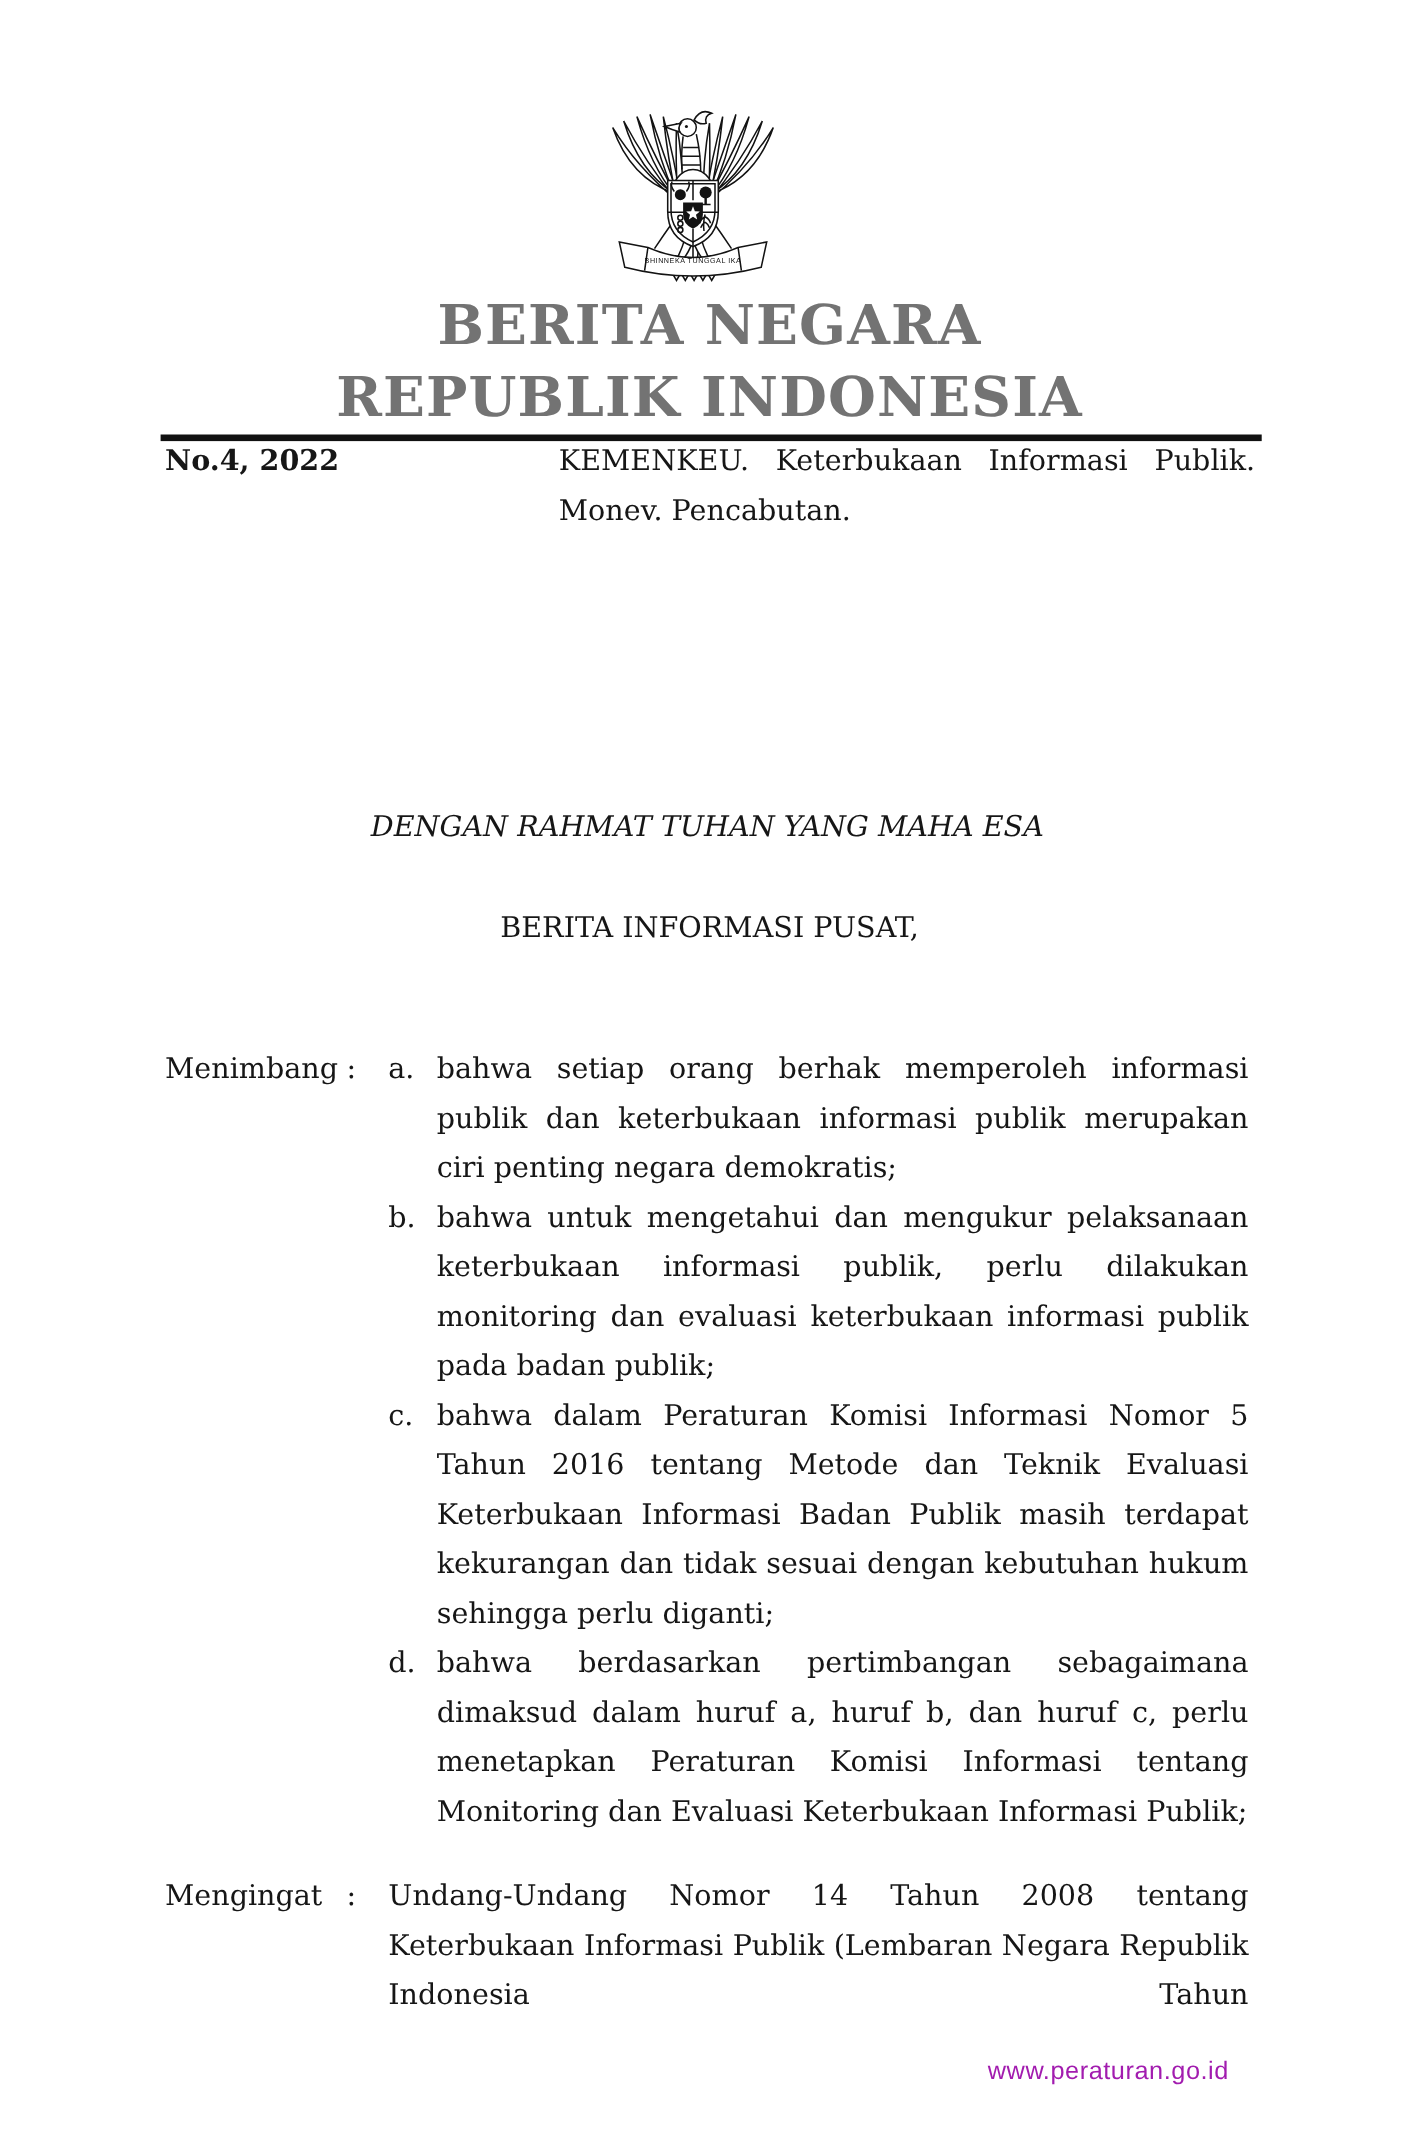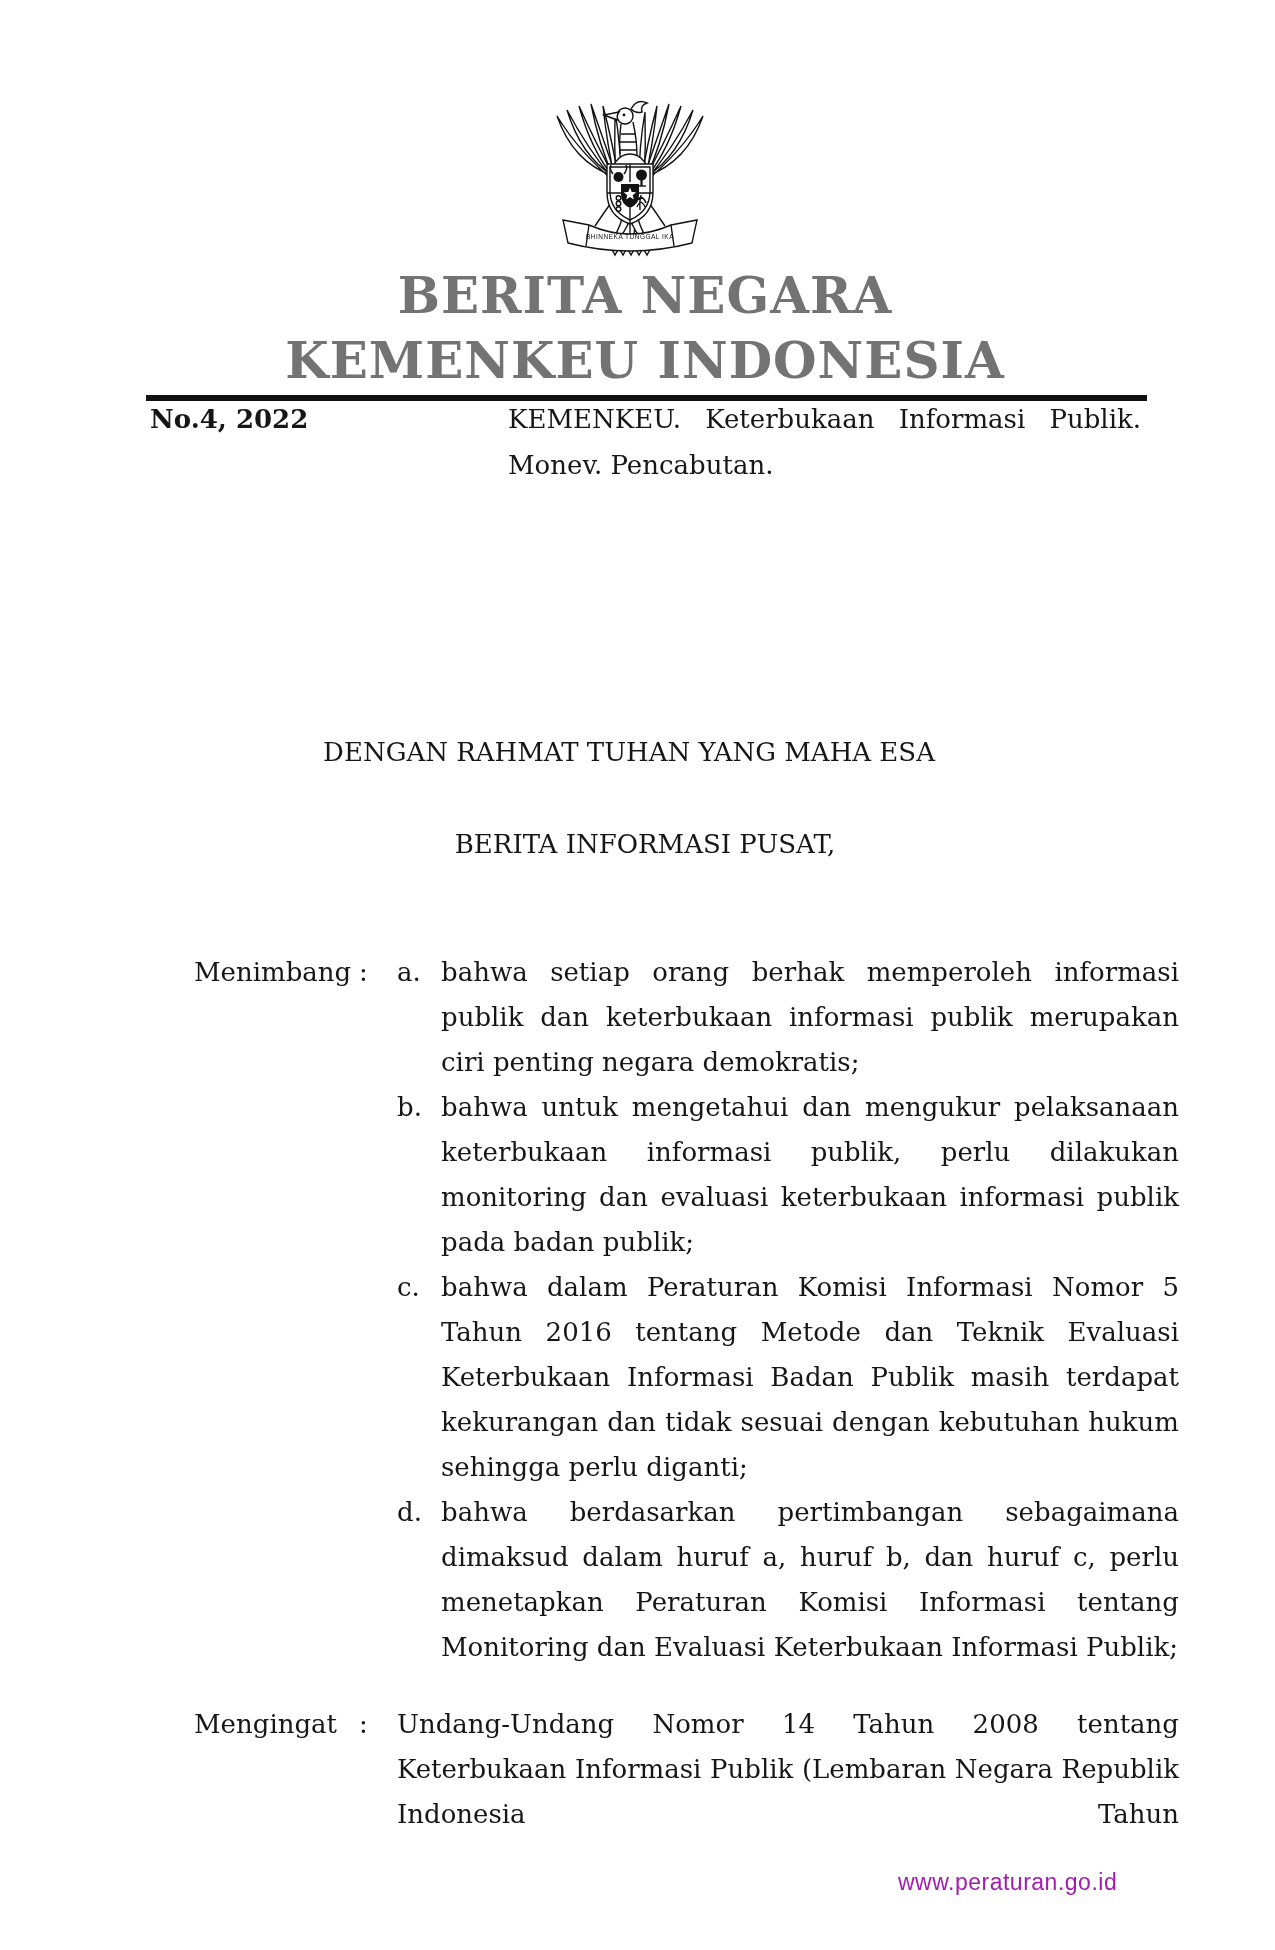--- a/index.html
+++ b/index.html
@@ -20,28 +20,28 @@
   }
   
   .rule{position:absolute;left:146px;top:395px;width:1001px;height:6px;background:#111;}
   
   .header-row{position:absolute;left:150px;top:396px;width:990px;font-size:26px;line-height:46px;}
   .gazette-number{position:absolute;left:0;top:0;white-space:nowrap;font-weight:bold;}
   .gazette-subject{position:absolute;left:358px;top:0;width:633px;text-align:justify;}
   
   .doc-title{position:absolute;left:150px;top:512px;width:990px;text-align:center;
     font-size:26px;line-height:44px;}
-  .invocation{position:absolute;left:134px;top:730px;width:990px;text-align:center;
-    font-size:26px;line-height:44px;}
+  .invocation{position:absolute;left:148px;top:730px;width:990px;text-align:center;
+    font-size:26px;line-height:44px;font-style:italic;}
   .issuer{position:absolute;left:150px;top:822px;width:990px;text-align:center;
     font-size:26px;line-height:44px;}
   
   .body-block{position:absolute;left:150px;top:950px;width:985px;font-size:26px;line-height:45px;}
   .row{display:flex;align-items:flex-start;}
-  .row-label{width:165px;flex:0 0 165px;margin-left:44px;}
+  .row-label{width:165px;flex:0 0 165px;}
   .row-colon{width:38px;flex:0 0 38px;}
   .items{flex:1 1 auto;}
   .item{display:flex;align-items:flex-start;}
   .item-letter{width:44px;flex:0 0 44px;}
   .item-text{width:738px;flex:0 0 738px;text-align:justify;}
   .legal-row{margin-top:32px;}
   .legal-text{width:782px;flex:0 0 782px;text-align:justify;text-align-last:justify;}
   
   .watermark{
     position:absolute;left:898px;top:1869px;width:260px;
@@ -115,21 +115,21 @@
 
       <path class="blk" d="M68,88 H86 V99 Q86,108 77,112 Q68,108 68,99 Z"></path>
       <polygon fill="#ffffff" points="77,91.5 78.7,96.1 83.2,96.3 79.7,99.2 80.8,103.6 77,101 73.2,103.6 74.3,99.2 70.8,96.3 75.3,96.1"></polygon>
 
       <text x="77" y="143" font-size="6.5" text-anchor="middle" letter-spacing="0.5" fill="#131313" font-family="Liberation Sans, sans-serif">BHINNEKA TUNGGAL IKA</text>
     </svg>
   </div>
 
   <div class="masthead">
     <div>BERITA NEGARA</div>
-    <div>KEMENKEU INDONESIA</div>
+    <div>REPUBLIK INDONESIA</div>
   </div>
 
   <div class="rule"></div>
 
   <div class="header-row">
     <div class="gazette-number">No.4, 2022</div>
     <div class="gazette-subject">KEMENKEU. Keterbukaan Informasi Publik. Monev. Pencabutan.</div>
   </div>
 
 

